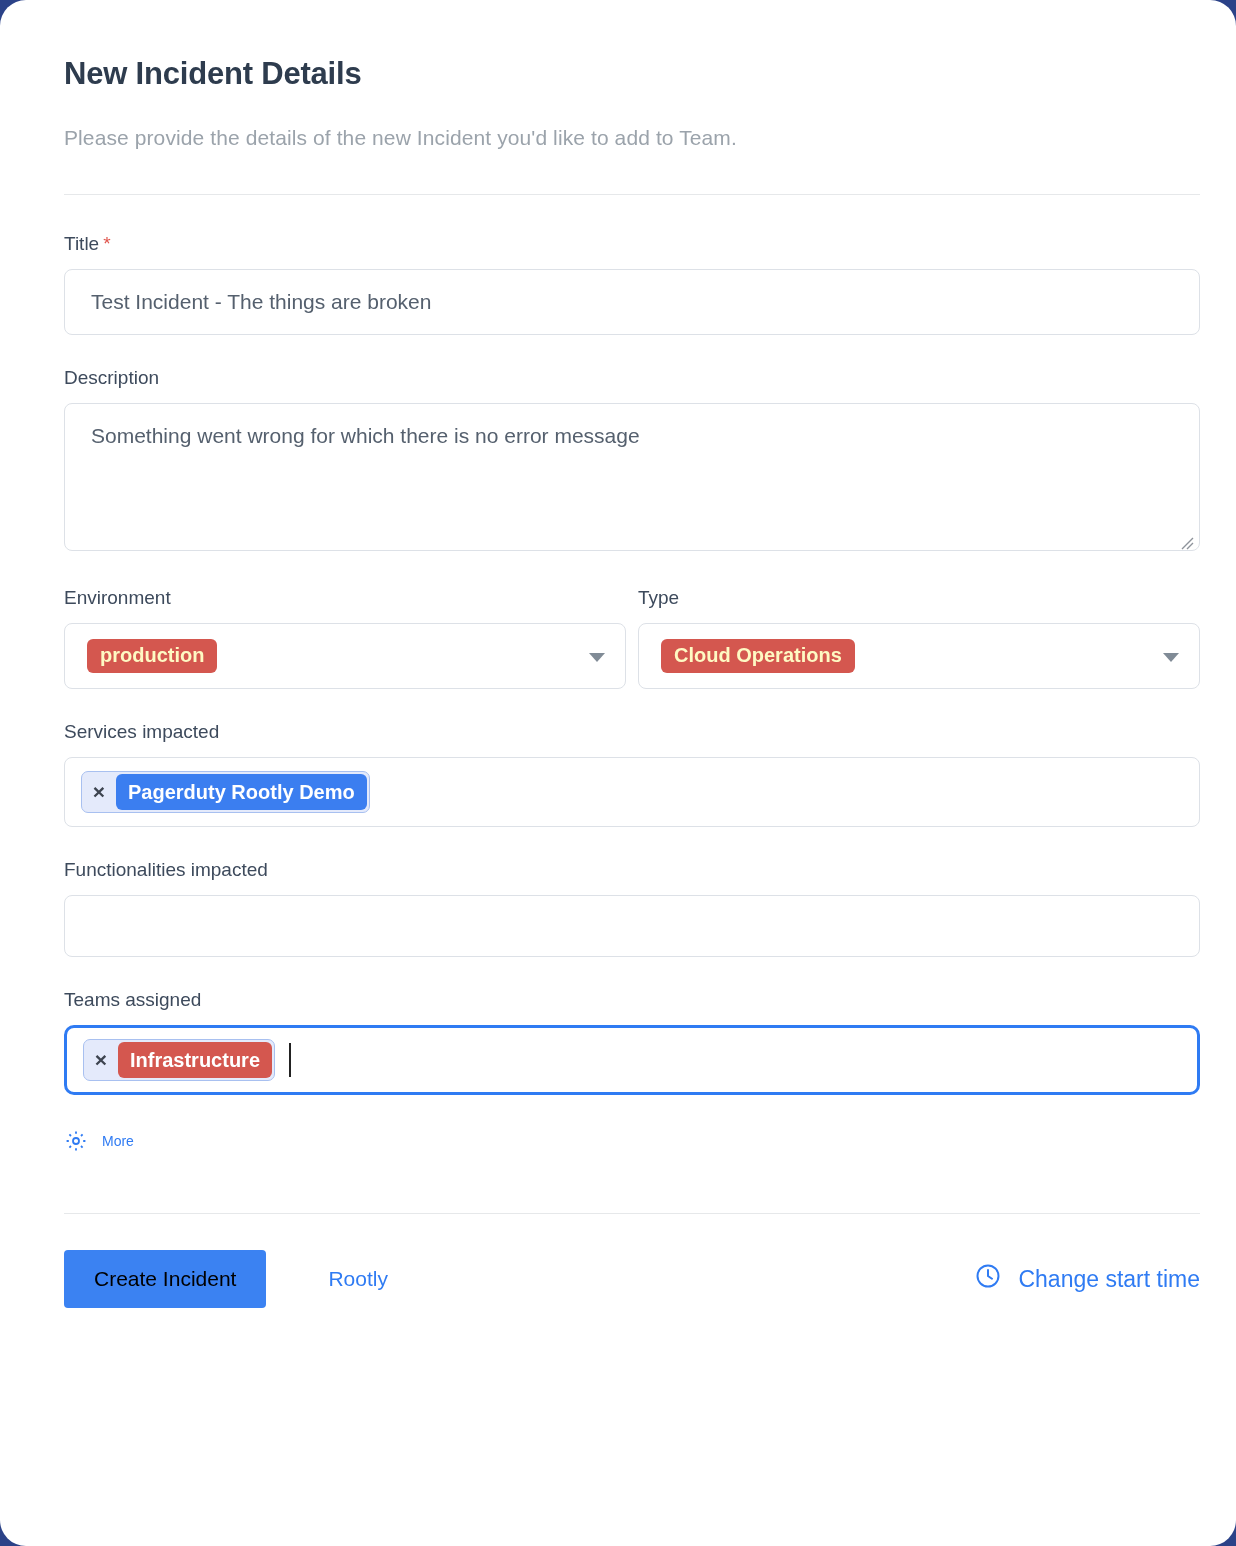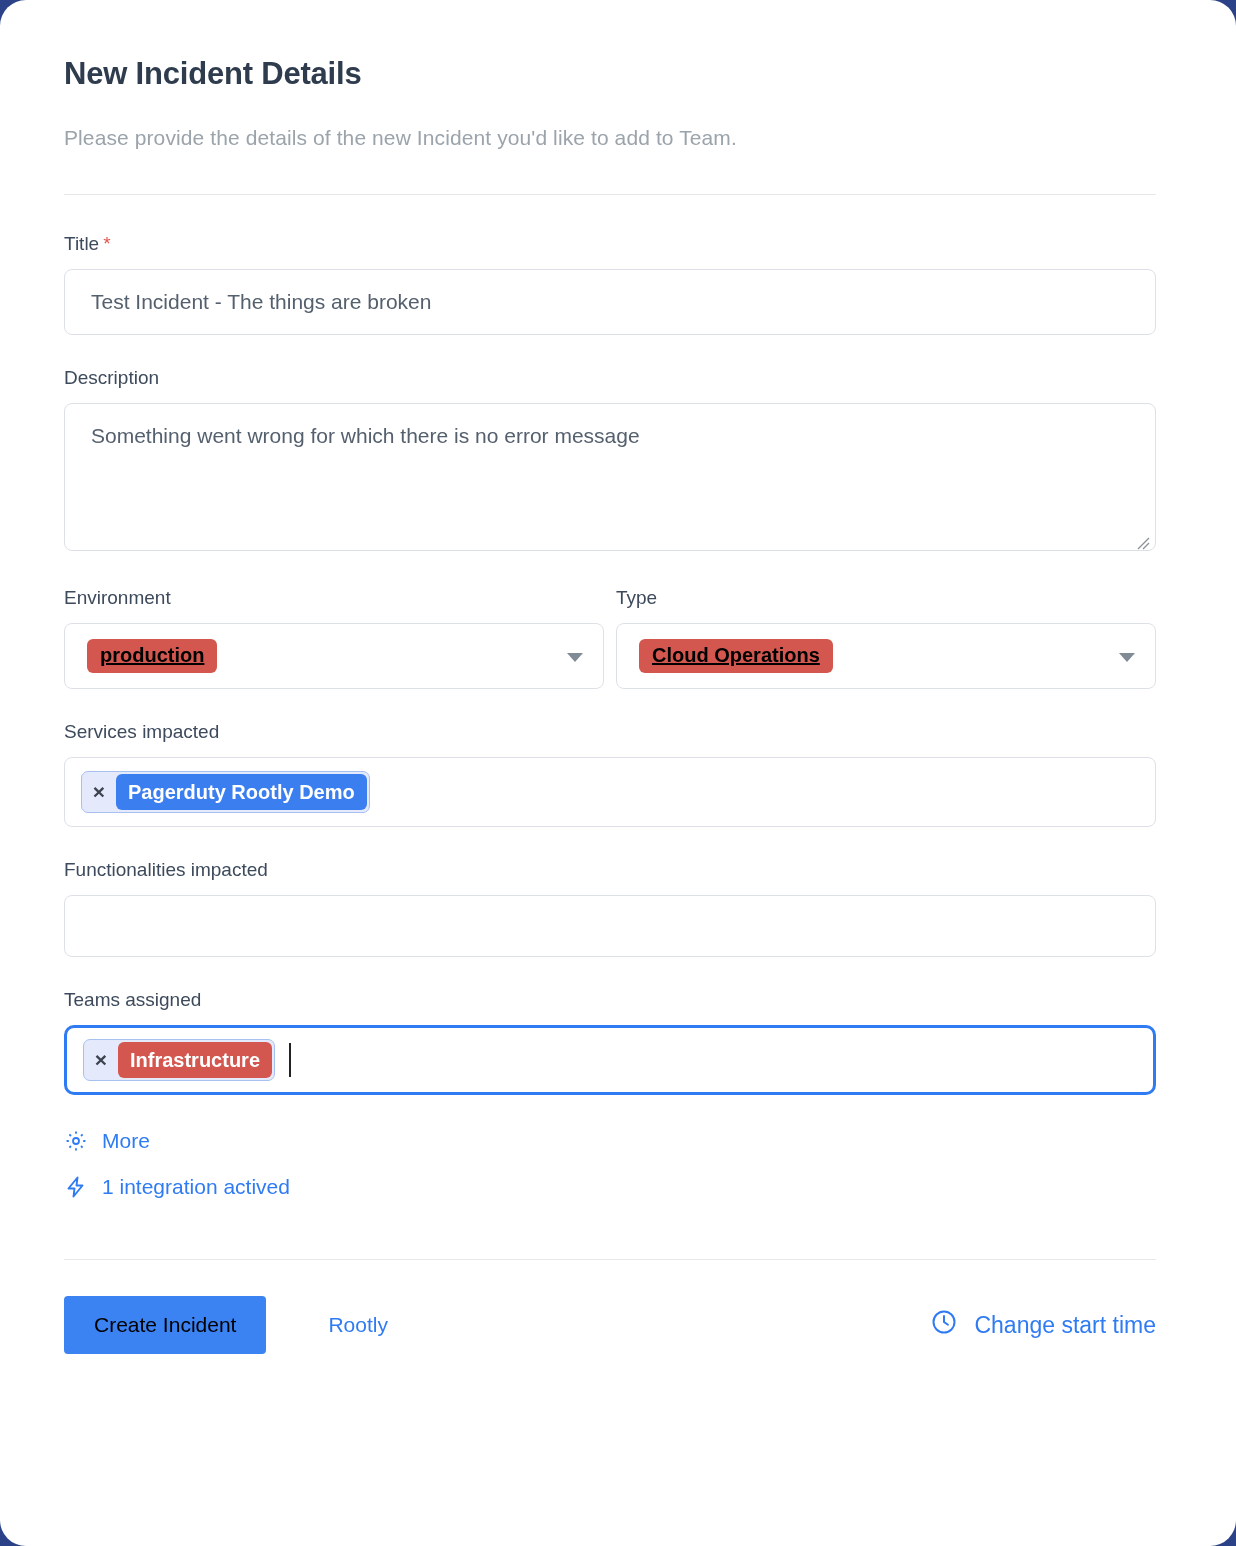--- a/index.html
+++ b/index.html
@@ -11,21 +11,21 @@
   }
   .modal-card {
     position: absolute;
     left: 0; top: 0;
     width: 1236px; height: 1546px;
     background: #ffffff;
     border-radius: 26px;
     overflow: hidden;
   }
   .inner {
-    padding: 56px 80px 0 64px;
+    padding: 56px 36px 0 64px;
   }
   .page-title {
     font-size: 31px;
     font-weight: bold;
     color: #2e3c4e;
     letter-spacing: -0.2px;
     margin: 0 0 34px 0;
   }
   .page-subtitle {
     font-size: 21px;
@@ -106,28 +106,27 @@
     right: 20px; top: 50%;
     margin-top: -3px;
     width: 0; height: 0;
     border-left: 8px solid transparent;
     border-right: 8px solid transparent;
     border-top: 9px solid #808b96;
   }
   .badge {
     display: inline-block;
     background: #d4574f;
-    color: #000000;
+    color: #fef9c3;
     font-size: 20px;
     font-weight: bold;
     border-radius: 6px;
     padding: 6px 13px 7px 13px;
     line-height: 1.05;
     white-space: nowrap;
-    text-decoration: underline;
   }
 
   
   .tag-input {
     min-height: 70px;
     border: 1px solid #dde1e7;
     border-radius: 8px;
     background: #fff;
     display: flex;
     align-items: center;
@@ -182,21 +181,21 @@
   
   .link-row {
     display: flex;
     align-items: center;
     gap: 14px;
     margin-top: 22px;
   }
   .link-row .lr-icon { display: flex; align-items: center; }
   .link-text {
     color: #2f7bf3;
-    font-size: 21px;
+    font-size: 14px;
   }
   .links-wrap { margin-top: 34px; margin-bottom: 60px; }
 
   .footer-divider {
     height: 1px;
     background: #e6e8ea;
     border: 0;
     margin: 0 0 36px 0;
   }
   .footer {
@@ -303,28 +302,20 @@
 
     <div class="links-wrap">
       <div class="link-row">
         <span class="lr-icon">
           <svg width="24" height="24" viewBox="0 0 24 24" fill="none" stroke="#2f7bf3" stroke-width="1.8">
             <circle cx="12" cy="12" r="3"></circle>
             <path d="M12 2.6v2.2M12 19.2v2.2M21.4 12h-2.2M4.8 12H2.6M18.6 5.4l-1.6 1.6M7 17l-1.6 1.6M18.6 18.6 17 17M7 7 5.4 5.4"></path>
           </svg>
         </span>
         <span class="link-text">More</span>
-      </div>
-      <div class="link-row">
-        <span class="lr-icon">
-          <svg width="24" height="24" viewBox="0 0 24 24" fill="none" stroke="#2f7bf3" stroke-width="1.9" stroke-linejoin="round">
-            <path d="M13.5 2.5 4.5 13.5h6l-1 8 9-11h-6z"></path>
-          </svg>
-        </span>
-        <span class="link-text">1 integration actived</span>
       </div>
     </div>
 
     <hr class="footer-divider">
 
     <div class="footer">
       <button class="btn-primary">Create Incident</button>
       <button class="btn-link">Rootly</button>
       <div class="change-time">
         <span>

